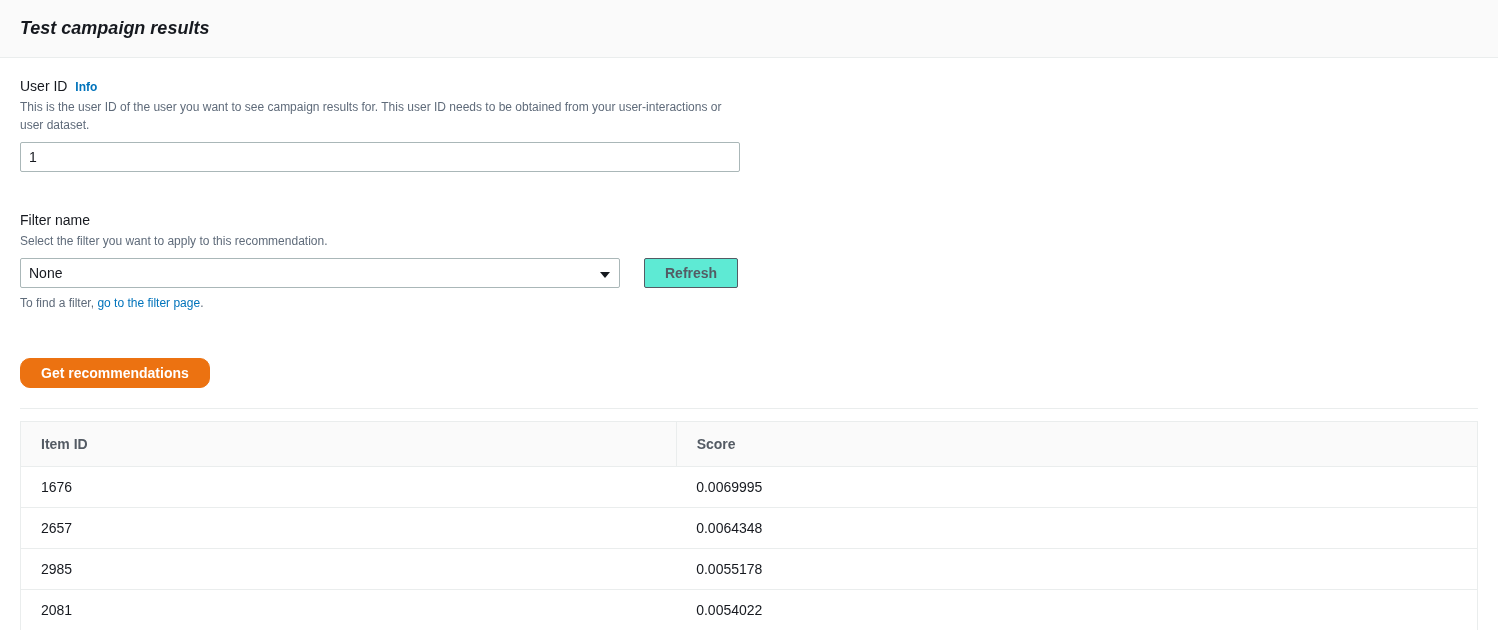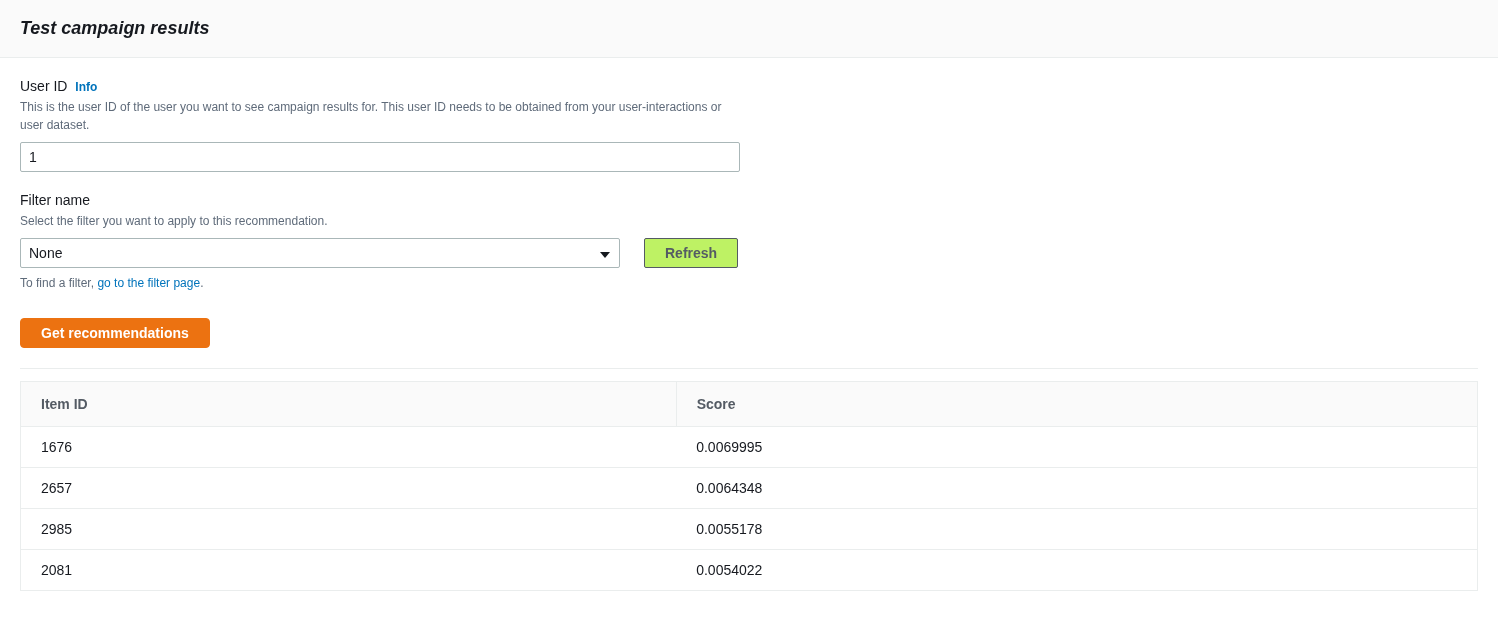--- a/index.html
+++ b/index.html
@@ -21,21 +21,21 @@
     .page-title {
       font-size: 18px;
       font-weight: 700;
       color: #16191f;
       font-style: italic;
     }
     .content {
       padding: 20px;
     }
     .form-group {
-      margin-bottom: 20px;
+      margin-bottom: 40px;
       max-width: 740px;
     }
     .form-label {
       font-size: 14px;
       font-weight: 400;
       color: #16191f;
       display: inline;
     }
     .info-link {
       color: #0073bb;
@@ -91,21 +91,21 @@
       right: 10px;
       top: 50%;
       transform: translateY(-50%);
       pointer-events: none;
     }
     .refresh-button {
       height: 30px;
       padding: 0 20px;
       border: 1px solid #545b64;
       border-radius: 2px;
-      background: #bef264;
+      background: #5eead4;
       font-size: 14px;
       font-weight: 700;
       color: #545b64;
       cursor: pointer;
     }
     .hint-text {
       font-size: 12px;
       color: #5f6b7a;
       margin-top: 8px;
     }
@@ -115,21 +115,21 @@
       text-decoration: none;
       cursor: pointer;
     }
     .primary-button {
       background: #ec7211;
       border: 1px solid #ec7211;
       color: #ffffff;
       font-size: 14px;
       font-weight: 700;
       padding: 6px 20px;
-      border-radius: 4px;
+      border-radius: 10px;
       cursor: pointer;
       margin-top: 8px;
     }
     .divider {
       border: none;
       border-top: 1px solid #eaeded;
       margin: 20px 0 0 0;
     }
     .results-table-wrap {
       margin: 12px 0 0 0;

